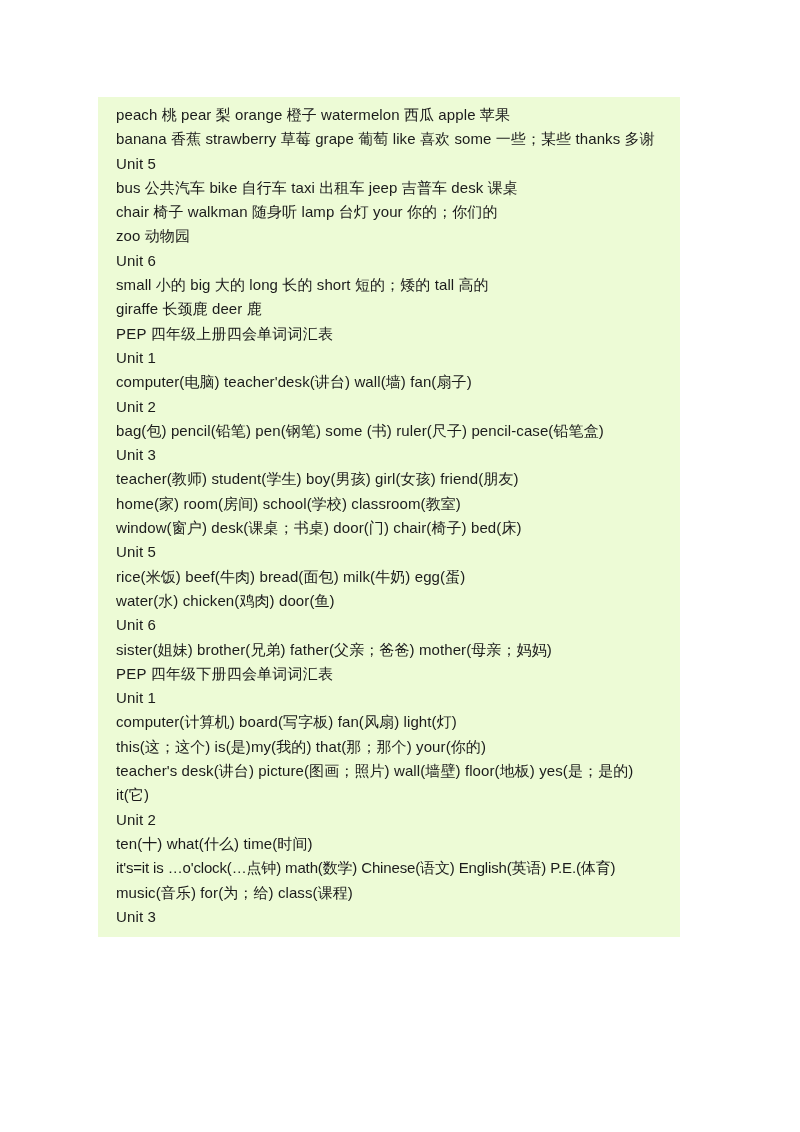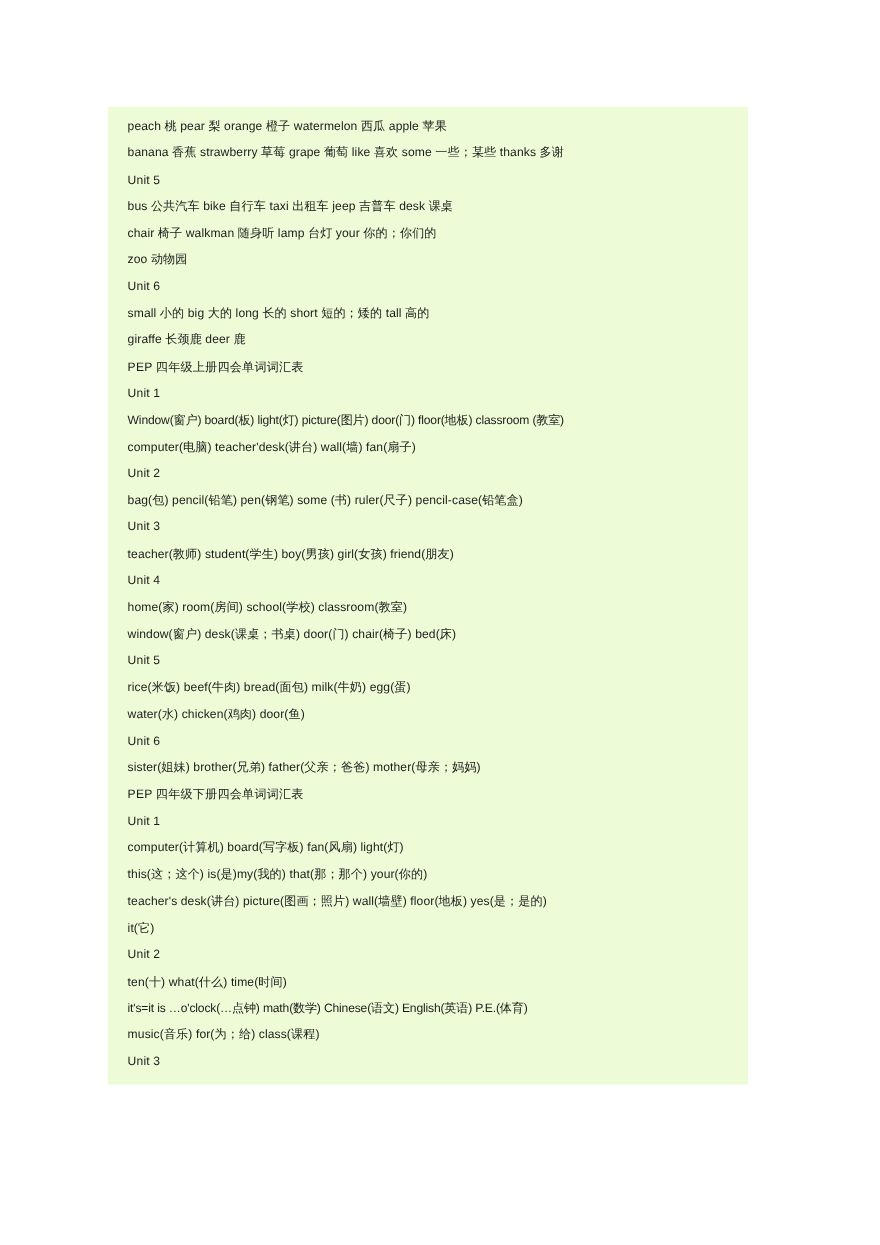--- a/index.html
+++ b/index.html
@@ -23,21 +23,21 @@
   #content-block {
     position: absolute;
     left: 98px;
     top: 97px;
     width: 582px;
     background: #edfbd6;
     padding: 6px 0 8px 0;
     box-sizing: border-box;
   }
   .line {
-    font-size: 11px;
+    font-size: 15px;
     line-height: 24.3px;
     color: #1b1b1b;
     white-space: nowrap;
     padding-left: 18px;
     letter-spacing: 0.1px;
   }
   .line.heading {
     letter-spacing: 0.2px;
   }
   .line.unit {
@@ -56,27 +56,25 @@
       <div class="line">banana  香蕉 strawberry  草莓 grape  葡萄 like  喜欢 some  一些；某些 thanks  多谢</div>
       <div class="line unit">Unit 5</div>
       <div class="line">bus  公共汽车 bike  自行车 taxi  出租车 jeep  吉普车 desk  课桌</div>
       <div class="line">chair  椅子 walkman  随身听 lamp  台灯 your  你的；你们的</div>
       <div class="line">zoo  动物园</div>
       <div class="line unit">Unit 6</div>
       <div class="line">small  小的 big  大的 long  长的 short  短的；矮的 tall  高的</div>
       <div class="line">giraffe  长颈鹿 deer  鹿</div>
       <div class="line heading">PEP 四年级上册四会单词词汇表</div>
       <div class="line unit">Unit 1</div>
-      <div class="line tight">Window(窗户)   board(板)   light(灯) picture(图片) door(门) floor(地板)   classroom (教室)</div>
       <div class="line">computer(电脑)   teacher'desk(讲台)   wall(墙)   fan(扇子)</div>
       <div class="line unit">Unit 2</div>
       <div class="line">bag(包)   pencil(铅笔)   pen(钢笔)   some (书)   ruler(尺子) pencil-case(铅笔盒)</div>
       <div class="line unit">Unit 3</div>
       <div class="line">teacher(教师)    student(学生)    boy(男孩)    girl(女孩)   friend(朋友)</div>
-      <div class="line unit">Unit 4</div>
       <div class="line">home(家)    room(房间)    school(学校)   classroom(教室)</div>
       <div class="line">window(窗户)   desk(课桌；书桌)   door(门)   chair(椅子)   bed(床)</div>
       <div class="line unit">Unit 5</div>
       <div class="line">rice(米饭)   beef(牛肉)   bread(面包)   milk(牛奶)   egg(蛋)</div>
       <div class="line">water(水)   chicken(鸡肉)   door(鱼)</div>
       <div class="line unit">Unit 6</div>
       <div class="line">sister(姐妹)   brother(兄弟)   father(父亲；爸爸)   mother(母亲；妈妈)</div>
       <div class="line heading">PEP 四年级下册四会单词词汇表</div>
       <div class="line unit">Unit 1</div>
       <div class="line">computer(计算机)   board(写字板)   fan(风扇)   light(灯)</div>

